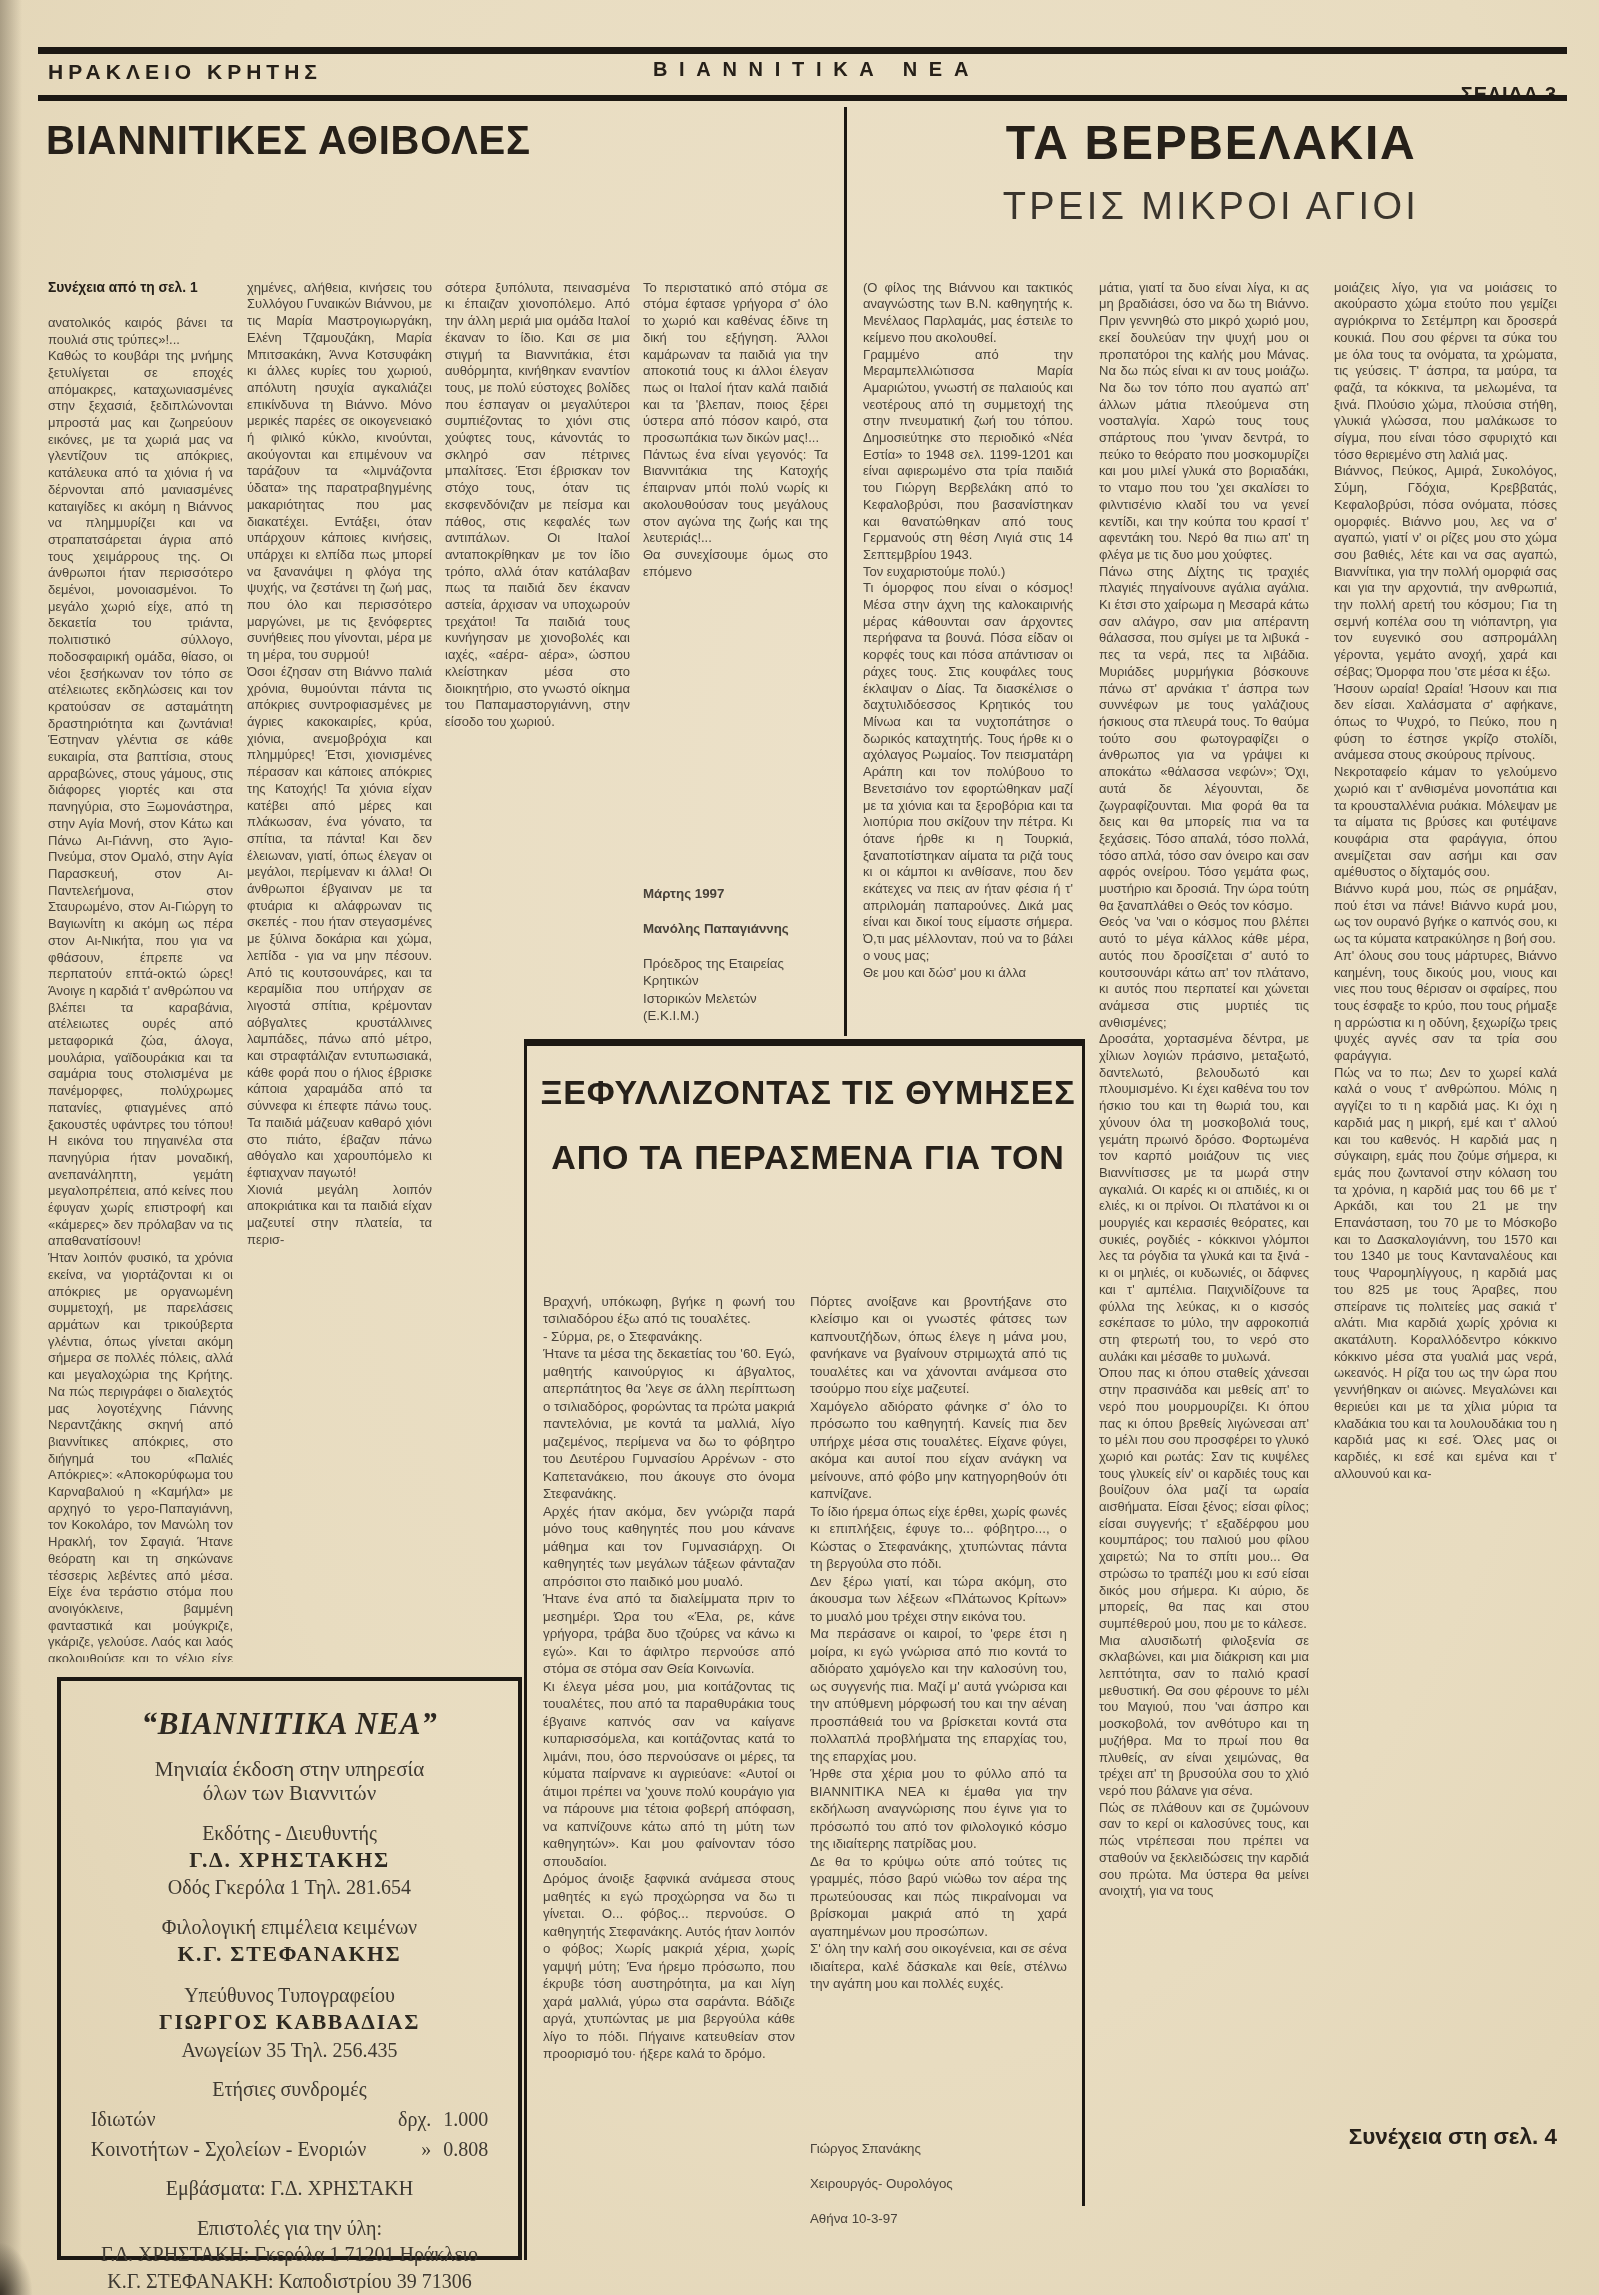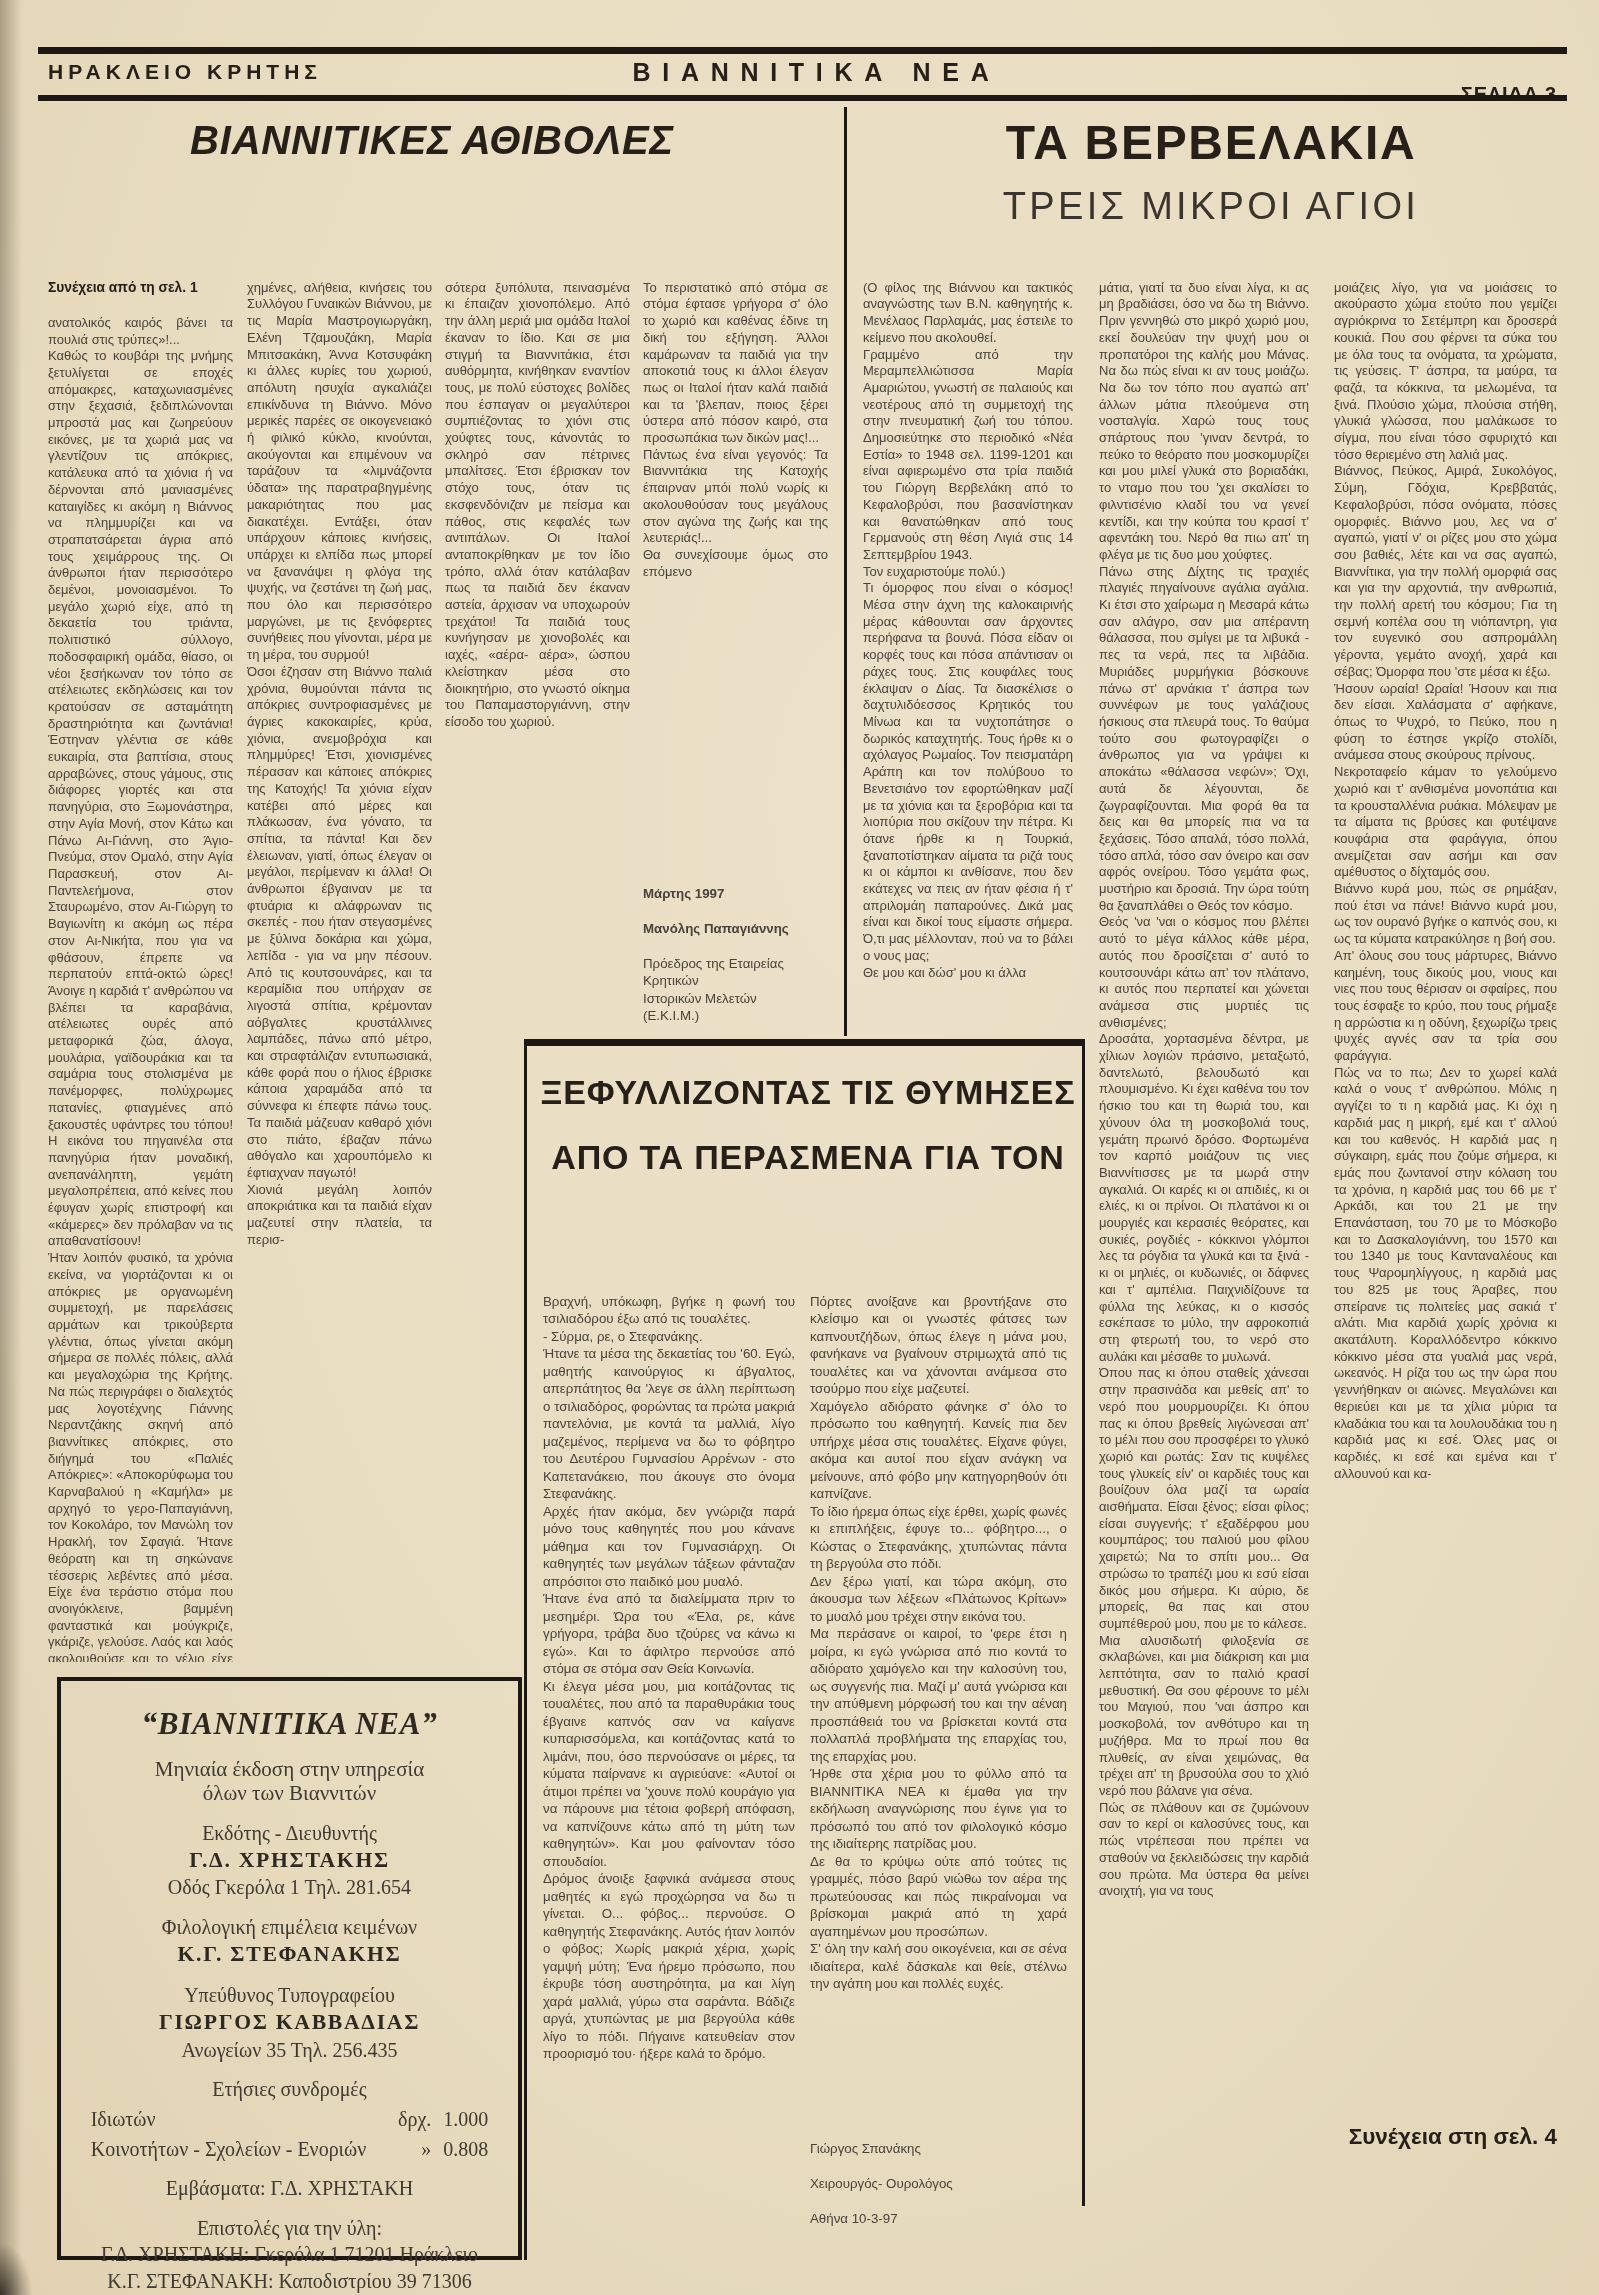--- a/index.html
+++ b/index.html
@@ -27,27 +27,27 @@
   .corner-smudge{position:absolute;left:0;top:2242px;width:33px;height:53px;
     background:radial-gradient(ellipse at 0% 100%, rgba(30,25,18,.8), rgba(30,25,18,0) 70%);}
 
   .hrule{position:absolute;background:var(--rule);}
   .vrule{position:absolute;background:var(--rule);}
 
   
   .masthead-left{position:absolute;left:48px;top:60px;font-size:21px;font-weight:bold;
     letter-spacing:5px;color:var(--head);}
   .masthead-center{position:absolute;left:583px;top:58px;width:467px;text-align:center;
-    font-size:25px;font-weight:bold;letter-spacing:11.7px;color:var(--head);}
+    font-size:20px;font-weight:bold;letter-spacing:11.7px;color:var(--head);}
   .masthead-right{position:absolute;right:43px;top:63px;font-size:20px;font-weight:bold;
     letter-spacing:0.8px;color:var(--head);margin-top:20px;}
 
   
-  .headline-athivoles{position:absolute;left:38px;top:118px;width:788px;text-align:center;
-    font-size:40px;font-weight:bold;letter-spacing:0.8px;color:var(--head);font-style:italic;}
+  .headline-athivoles{position:absolute;left:46px;top:118px;width:788px;text-align:left;
+    font-size:40px;font-weight:bold;letter-spacing:0.8px;color:var(--head);}
   .headline-vervelakia{position:absolute;left:859px;top:115px;width:704px;text-align:center;
     font-size:48px;font-weight:bold;letter-spacing:1.7px;color:var(--head);}
   .subhead-vervelakia{position:absolute;left:859px;top:185px;width:704px;text-align:center;
     font-size:38px;font-weight:400;letter-spacing:3.3px;color:#3a352d;}
 
   .col{position:absolute;font-size:13px;line-height:16.7px;text-align:justify;
     white-space:pre-line;overflow:hidden;color:var(--ink);}
   .col-md{font-size:13.3px;line-height:17.5px;}
   .lead{font-weight:bold;font-size:13.8px;margin-bottom:1.7px;color:var(--head);}
   .sig{position:absolute;text-align:left;font-size:13.3px;line-height:17.5px;white-space:pre-line;color:var(--ink);}

